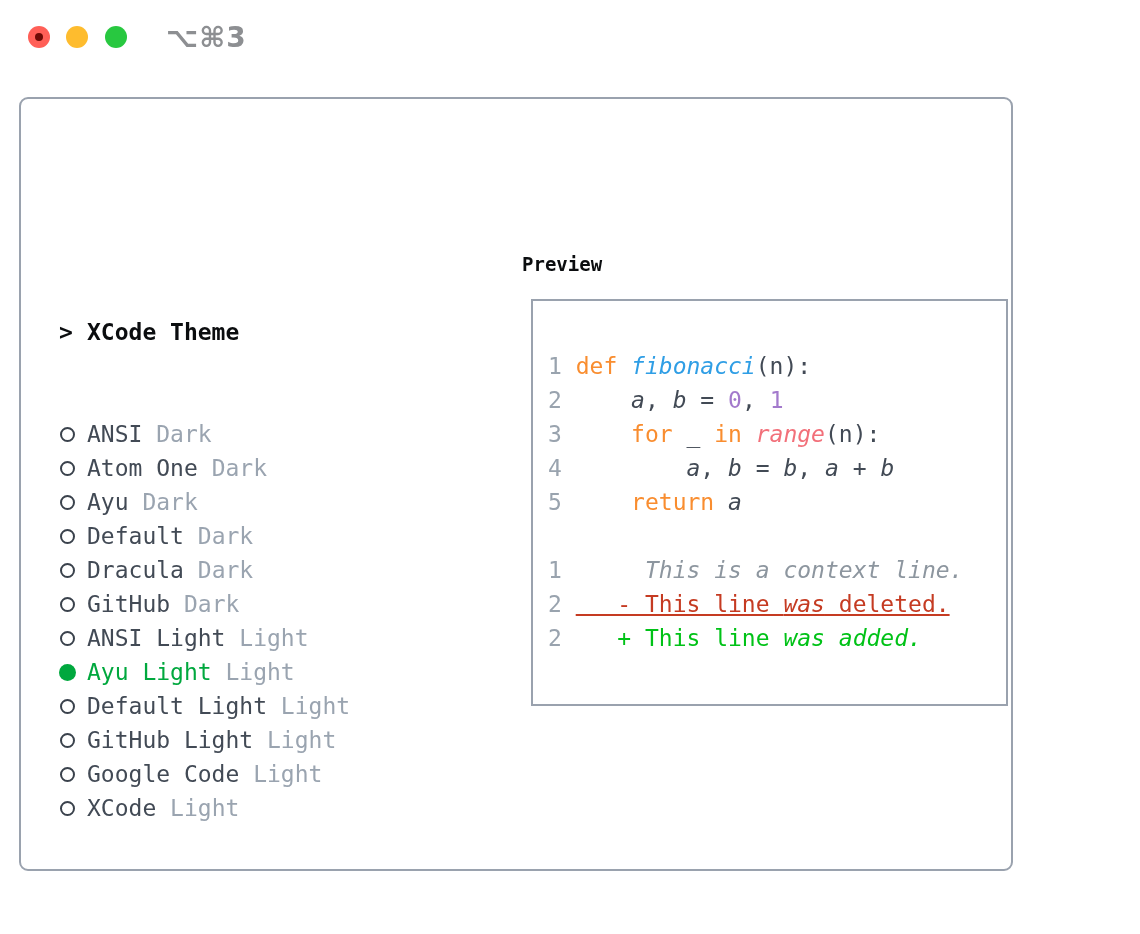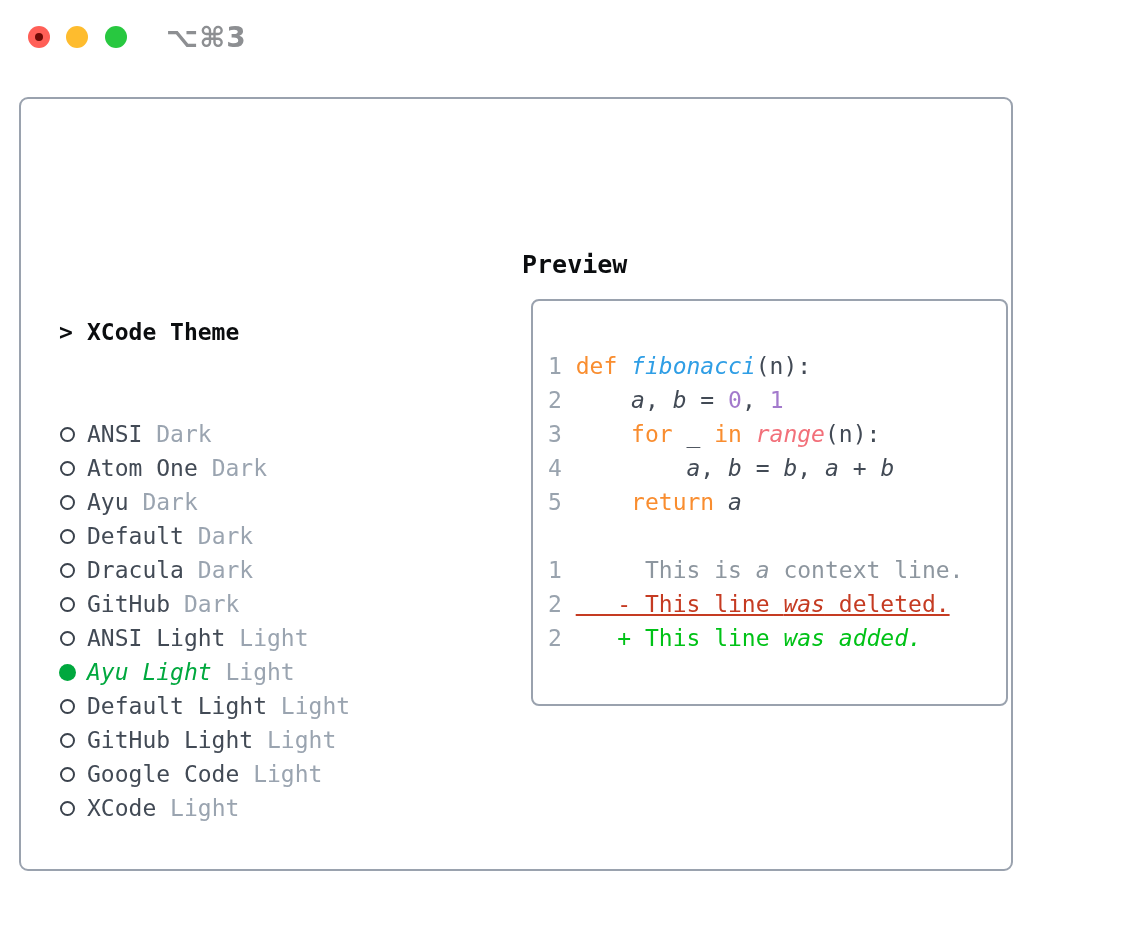--- a/index.html
+++ b/index.html
@@ -46,41 +46,41 @@
     font-size:23px;
   }
   .chev{font-weight:bold;color:var(--text-black);}
   .radio{
     width:15px;height:15px;border-radius:50%;
     border:2.5px solid #3a424c;margin-left:1px;
   }
   .radio.sel{width:17px;height:17px;border:none;background:var(--ui-green);margin-left:0;}
   .hdr{font-weight:bold;color:var(--text-black);}
   .t-name{color:var(--text-dark);}
-  .t-name.sel{color:var(--ui-green);font-style:italic;}
+  .t-name.sel{color:var(--ui-green);}
   .t-var{color:var(--muted);}
   .spacer{height:34px;}
   
   .preview-label{
     position:absolute;left:501px;top:148px;height:34px;display:flex;align-items:center;
-    font-weight:bold;color:var(--text-black);font-size:25px;
+    font-weight:bold;color:var(--text-black);font-size:19px;
   }
   .preview-box{
     position:absolute;left:510px;top:200px;width:477px;height:407px;
-    border:2px solid var(--border);border-radius:8px;background:#fff;
+    border:2px solid var(--border);border-radius:0;background:#fff;
     padding:48px 0 0 15px;overflow:hidden;
   }
   .cline{height:34px;}
   .ln{color:var(--linenum);}
   .kw{color:var(--kw);}
   .fn{color:var(--fn);}
   .pl{color:var(--text-dark);}
   .nu{color:var(--num);}
   .ca{color:var(--call);}
-  .cx{color:var(--ctx);}
+  .cx{color:var(--ctx);font-style:italic;}
   .de{color:var(--deleted);text-decoration:underline;}
   .ad{color:var(--added);}
   .it{font-style:italic;}
 </style>
 </head>
 <body>
 
 <div class="titlebar">
   <span class="light close">
       <span class="dot"></span>

